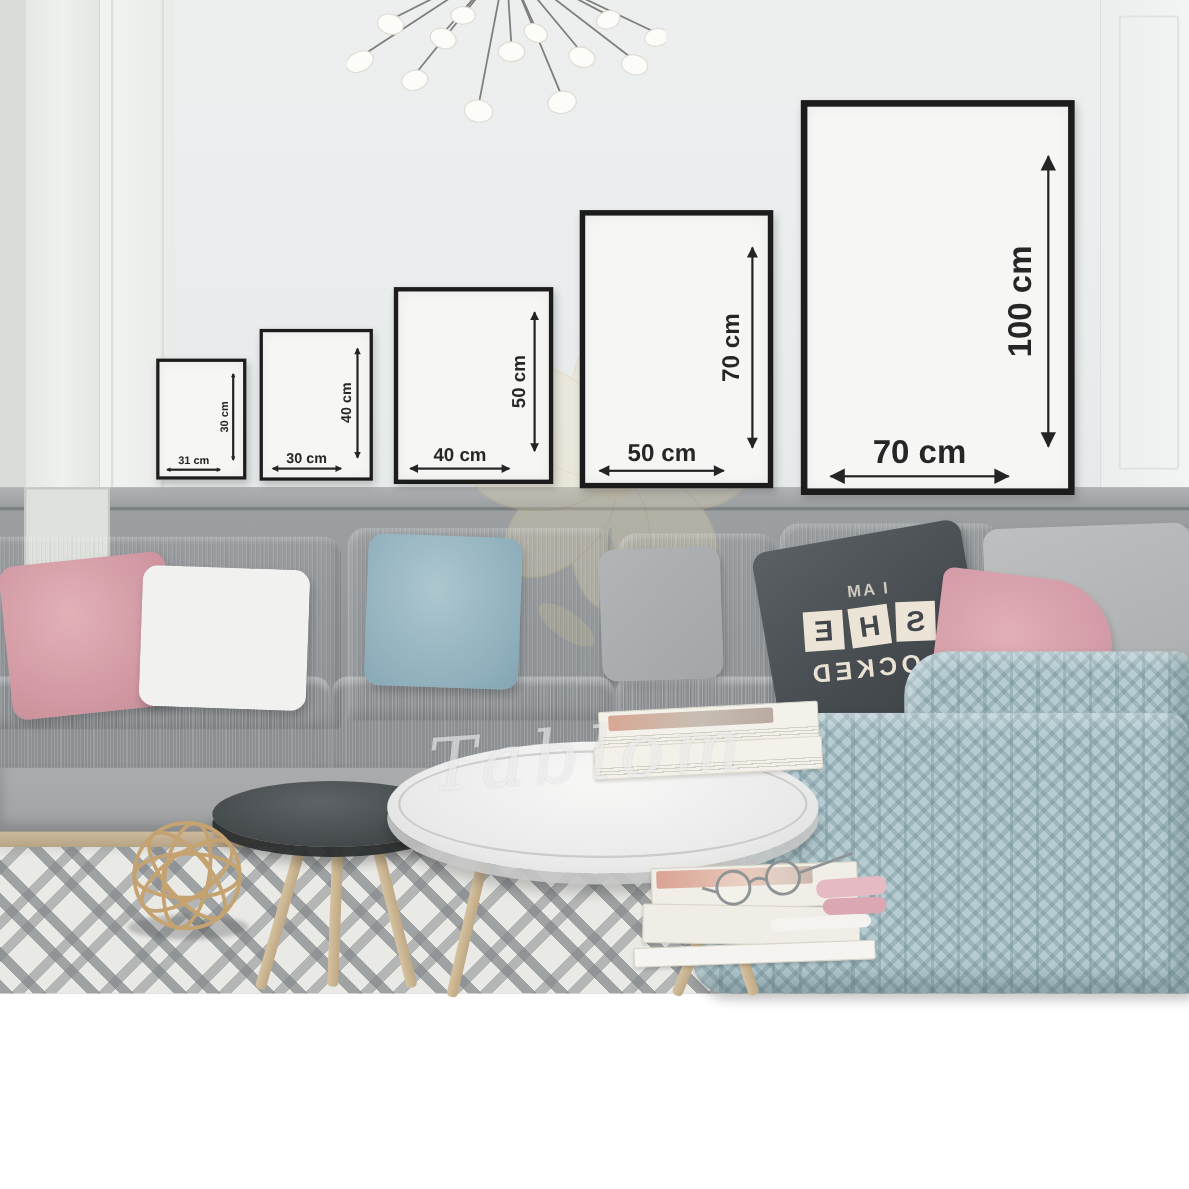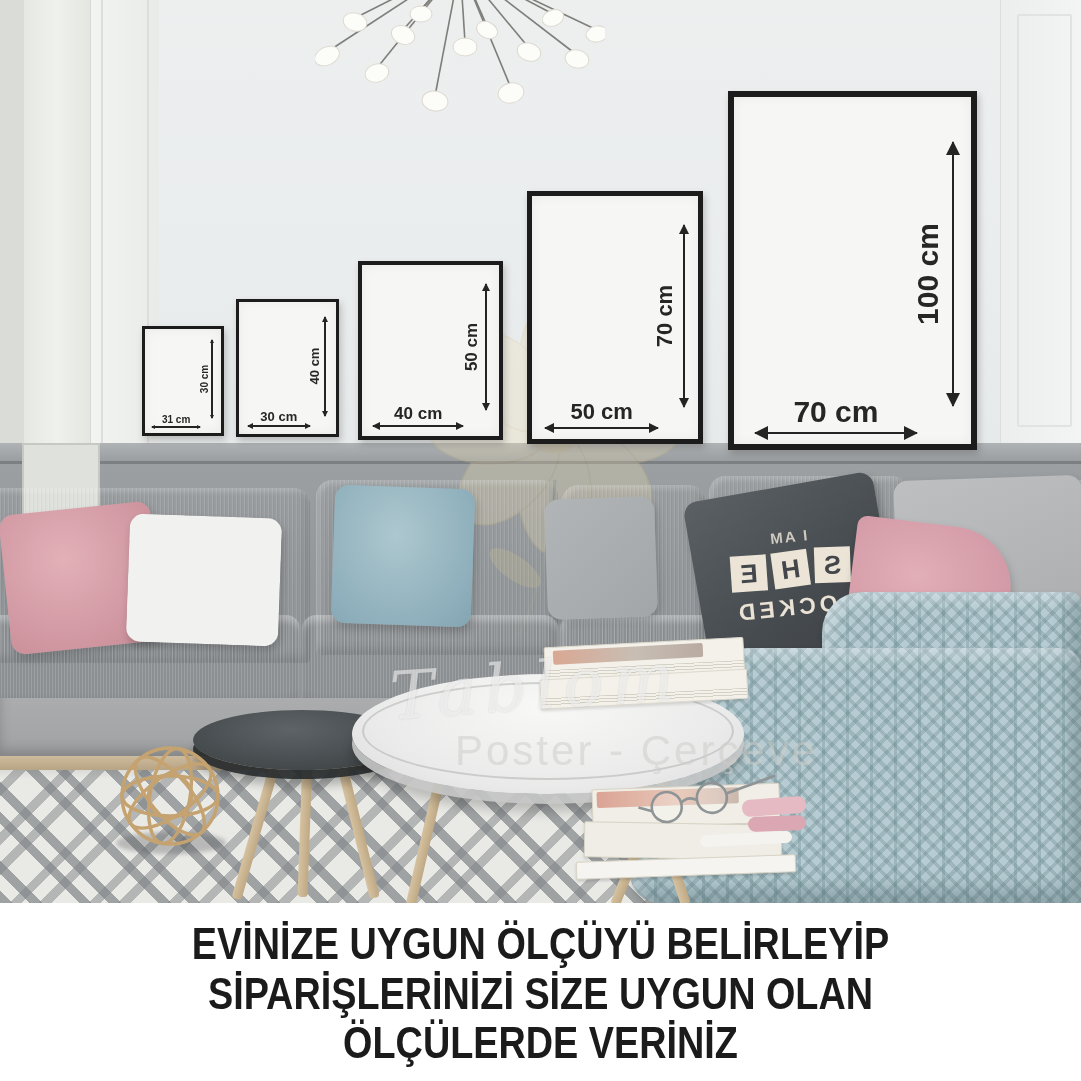--- a/index.html
+++ b/index.html
@@ -369,21 +369,15 @@
       <path d="M45,20 q8,-6 16,0" fill="none"></path>
       <path d="M91,18 L142,8" fill="none"></path>
         <path d="M15,24 L2,18" fill="none"></path>
     </g>
   </svg>
   <div class="pink-item" style="left:742px;top:798px;width:64px;height:17px;background:#e6bac2;transform:rotate(-4deg);"></div>
   <div class="pink-item" style="left:748px;top:816px;width:58px;height:15px;background:#dba7b2;transform:rotate(-2deg);"></div>
   <div class="pink-item" style="left:700px;top:833px;width:92px;height:12px;background:#f4f3ef;transform:rotate(-3deg);"></div>
 
   <div class="wm-script">Tablom</div>
-  <div class="wm-sub">Poster - Çerçeve</div>
-
-  <div class="caption">
-    <span class="line">EVİNİZE UYGUN ÖLÇÜYÜ BELİRLEYİP</span>
-    <span class="line">SİPARİŞLERİNİZİ SİZE UYGUN OLAN</span>
-    <span class="line">ÖLÇÜLERDE VERİNİZ</span>
-  </div>
+
 
 </div>
 
 </body></html>

